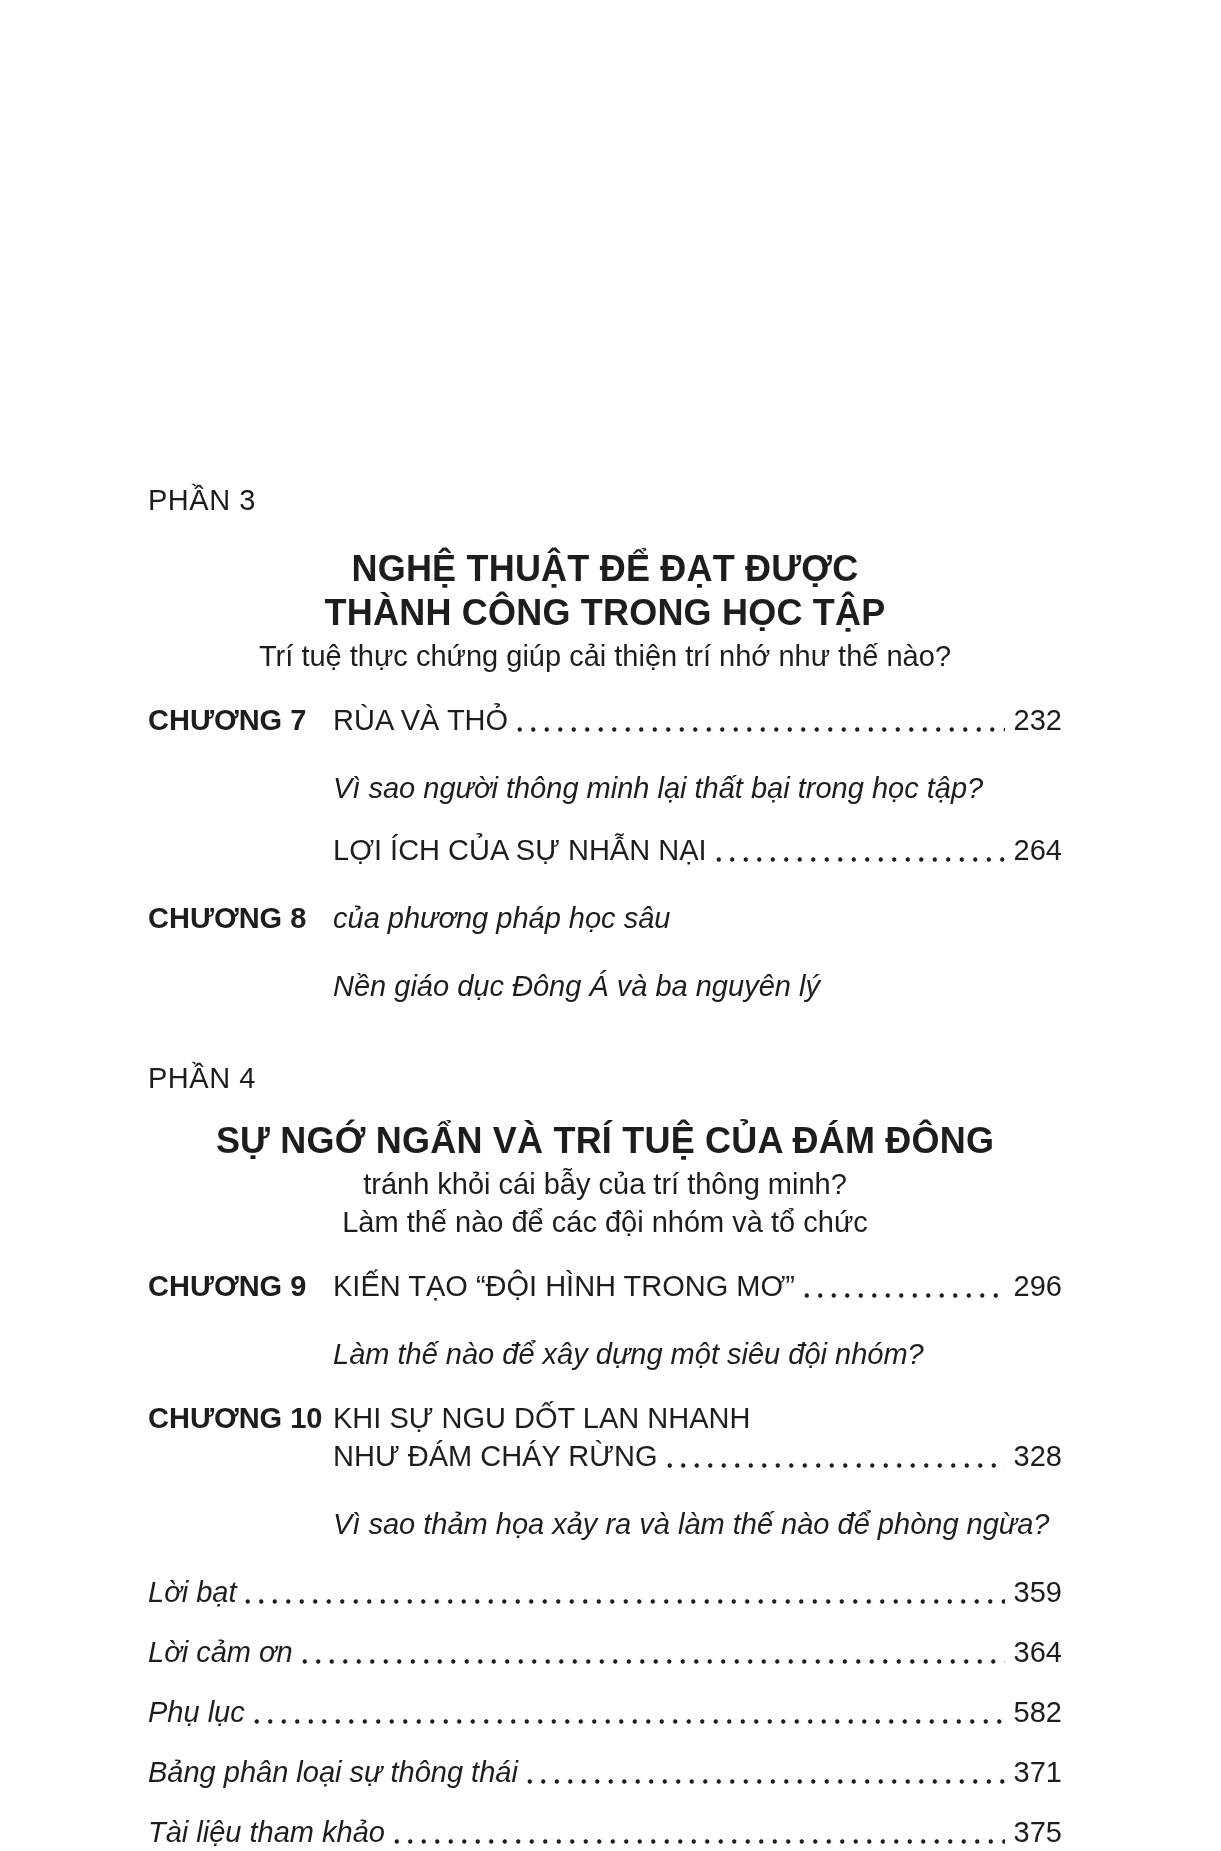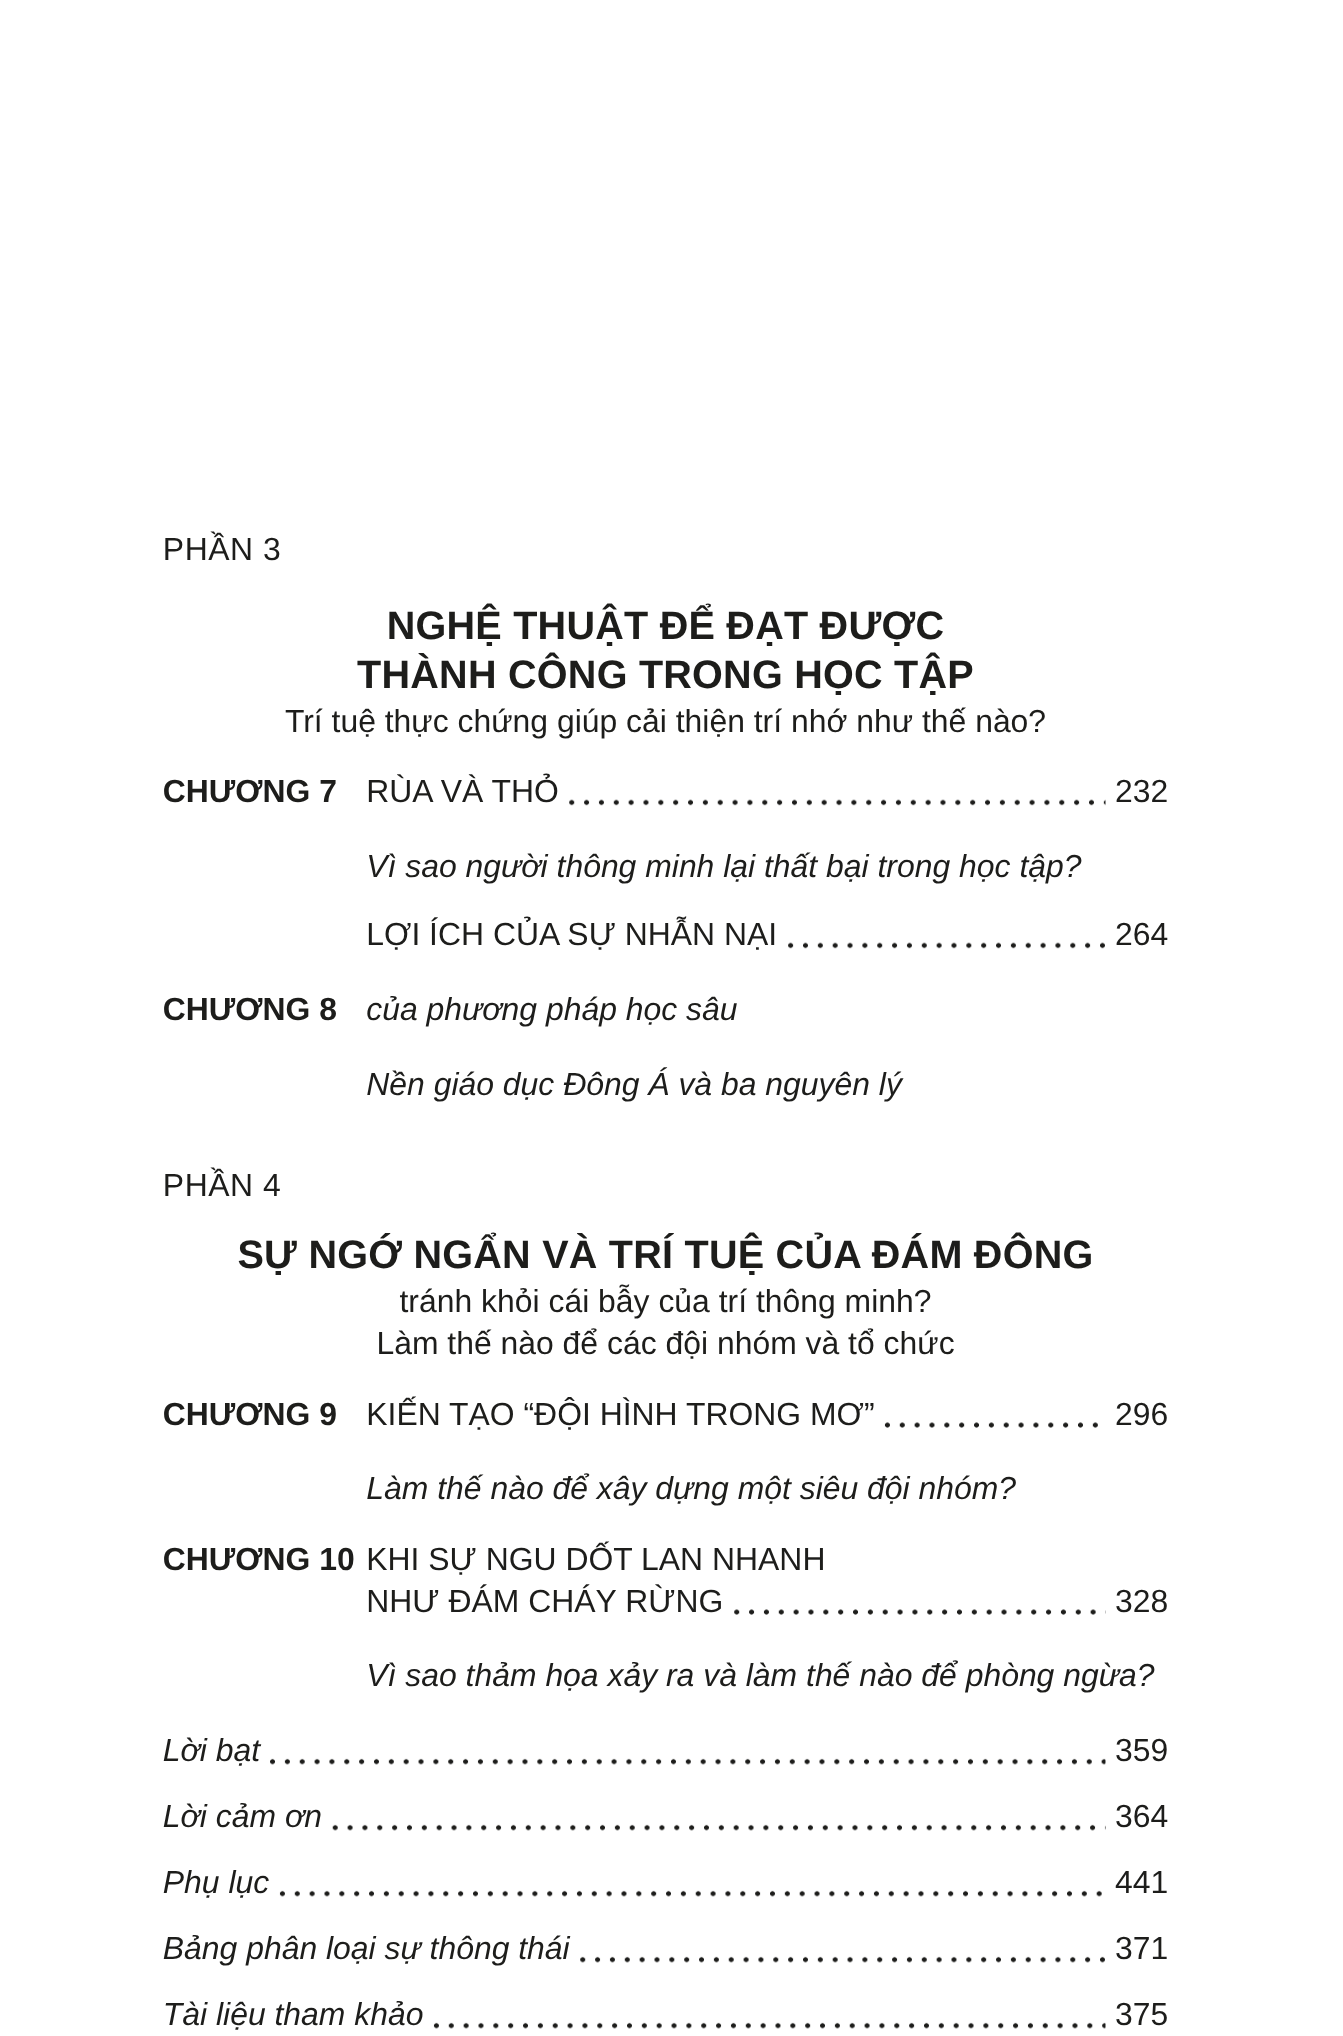--- a/index.html
+++ b/index.html
@@ -189,21 +189,21 @@
       <span class="bm-page">359</span>
     </div>
     <div class="bm-row">
       <span class="bm-title">Lời cảm ơn</span>
       <span class="leader"></span>
       <span class="bm-page">364</span>
     </div>
     <div class="bm-row">
       <span class="bm-title">Phụ lục </span>
       <span class="leader"></span>
-      <span class="bm-page">441</span>
+      <span class="bm-page">582</span>
     </div>
     <div class="bm-row">
       <span class="bm-title">Bảng phân loại sự thông thái </span>
       <span class="leader"></span>
       <span class="bm-page">371</span>
     </div>
     <div class="bm-row">
       <span class="bm-title">Tài liệu tham khảo </span>
       <span class="leader"></span>
       <span class="bm-page">375</span>

